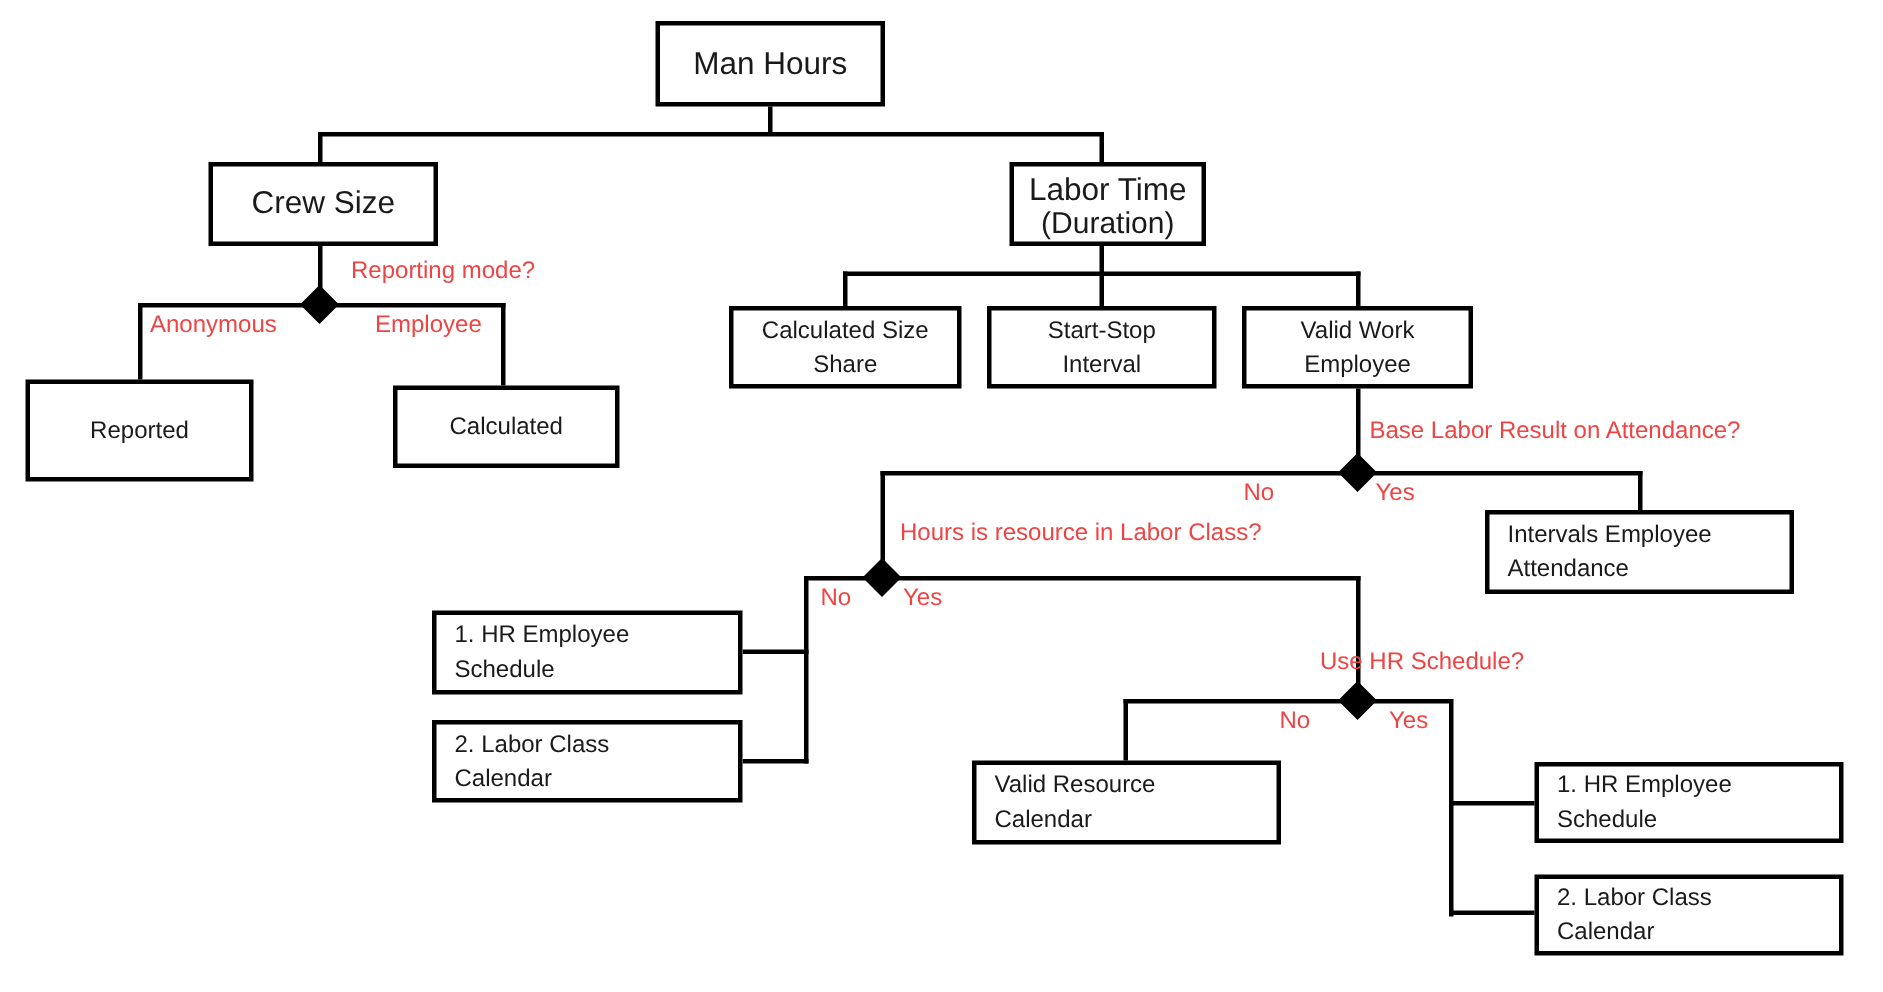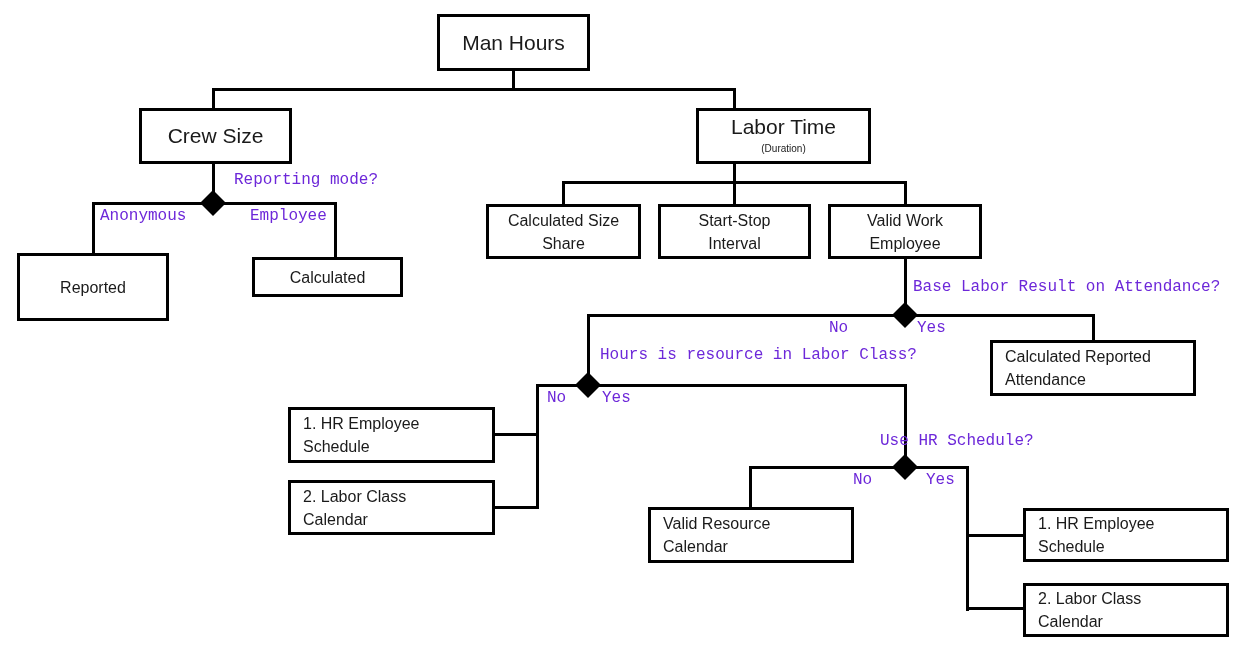--- a/index.html
+++ b/index.html
@@ -27,21 +27,21 @@
   }
   .box.center { align-items: center; text-align: center; }
   .box.left   { align-items: flex-start; text-align: left; padding-left: 12px; padding-right: 6px; }
   .title-text {
     font-size: 21px;
     line-height: 26px;
     color: #1a1a1a;
     white-space: nowrap;
   }
   .subtitle-text {
-    font-size: 10px;
+    font-size: 20px;
     line-height: 18px;
     color: #1a1a1a;
     white-space: nowrap;
   }
   .node-text {
     font-size: 16px;
     line-height: 23px;
     color: #1a1a1a;
     white-space: nowrap;
   }
@@ -55,23 +55,22 @@
     position: absolute;
     width: 26px;
     height: 26px;
     background: #000000;
     clip-path: polygon(50% 0, 100% 50%, 50% 100%, 0 50%);
   }
   .lbl {
     position: absolute;
     font-size: 16px;
     line-height: 19px;
-    color: #6d28d9;
+    color: #ef4444;
     white-space: nowrap;
-    font-family: Liberation Mono, monospace;
   }
 </style>
 </head>
 <body>
 
 <div id="canvas">
 
   <div class="vline" style="left:512px;top:70px;height:20px"></div>
   <div class="hline" style="left:212px;top:88px;width:524px"></div>
   <div class="vline" style="left:212px;top:88px;height:21px"></div>
@@ -111,21 +110,21 @@
   <div class="diamond" style="left:892px;top:454px"></div>
 
   <div class="box center" style="left:437px;top:14px;width:153px;height:57px">
     <div class="title-text">Man Hours</div>
   </div>
 
   <div class="box center" style="left:139px;top:108px;width:153px;height:56px">
     <div class="title-text">Crew Size</div>
   </div>
 
-  <div class="box center" style="left:696px;top:108px;width:175px;height:56px">
+  <div class="box center" style="left:673px;top:108px;width:131px;height:56px">
     <div class="title-text">Labor Time</div>
     <div class="subtitle-text">(Duration)</div>
   </div>
 
   <div class="box center" style="left:486px;top:204px;width:155px;height:55px">
     <div class="node-text">Calculated Size</div>
     <div class="node-text">Share</div>
   </div>
 
   <div class="box center" style="left:658px;top:204px;width:153px;height:55px">
@@ -135,26 +134,26 @@
 
   <div class="box center" style="left:828px;top:204px;width:154px;height:55px">
     <div class="node-text">Valid Work</div>
     <div class="node-text">Employee</div>
   </div>
 
   <div class="box center" style="left:17px;top:253px;width:152px;height:68px">
     <div class="node-text">Reported</div>
   </div>
 
-  <div class="box center" style="left:252px;top:257px;width:151px;height:40px">
+  <div class="box center" style="left:262px;top:257px;width:151px;height:55px">
     <div class="node-text">Calculated</div>
   </div>
 
   <div class="box left" style="left:990px;top:340px;width:206px;height:56px">
-    <div class="node-text">Calculated Reported</div>
+    <div class="node-text">Intervals Employee</div>
     <div class="node-text">Attendance</div>
   </div>
 
   <div class="box left" style="left:288px;top:407px;width:207px;height:56px">
     <div class="node-text">1. HR Employee</div>
     <div class="node-text">Schedule</div>
   </div>
 
   <div class="box left" style="left:288px;top:480px;width:207px;height:55px">
     <div class="node-text">2. Labor Class</div>

